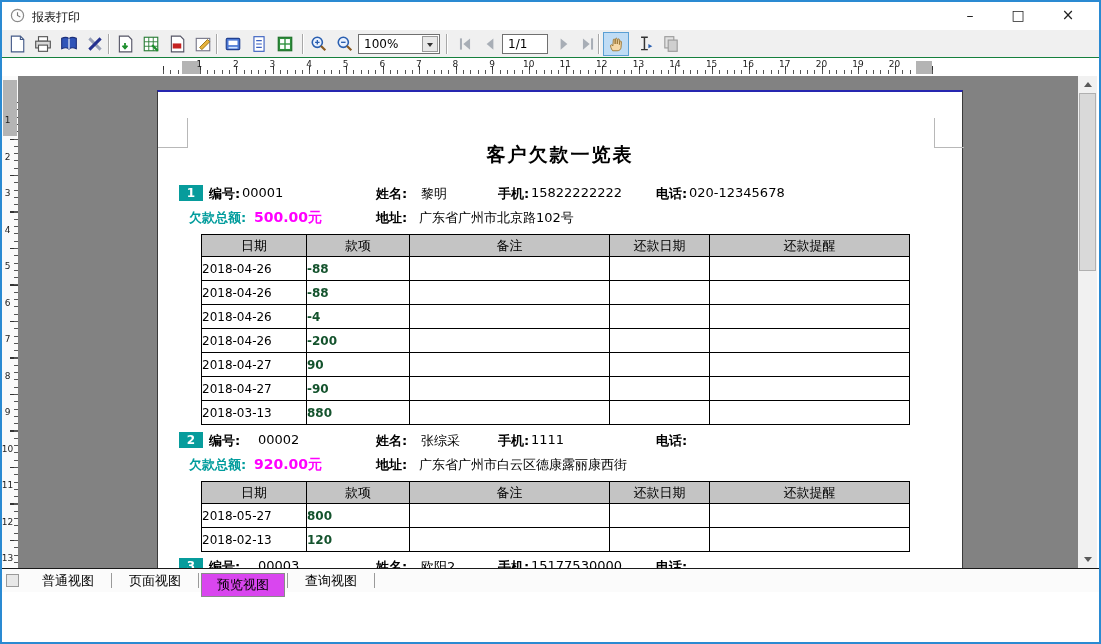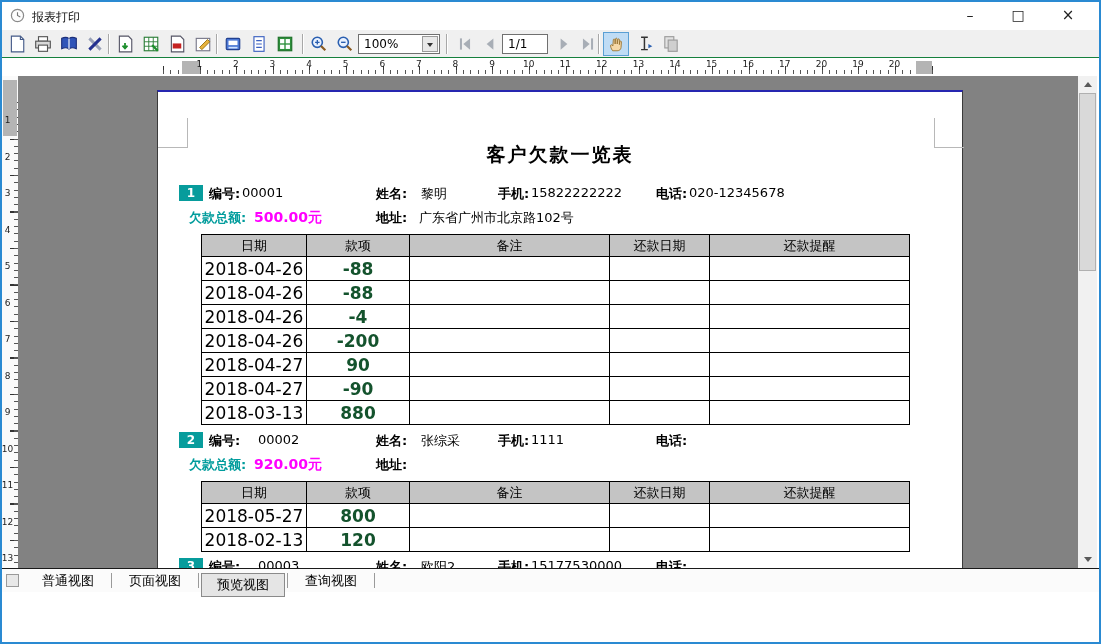--- a/index.html
+++ b/index.html
@@ -73,39 +73,39 @@
   .rec-row span { position:absolute; white-space:nowrap; top:0; }
   .lbl { font-weight:bold; }
   .badge { width:24px; height:16px; background:#079c9c; color:#fff; font-size:12px; font-weight:bold;
            text-align:center; line-height:16px; }
   .total-lbl { color:#009c9c; font-weight:bold; }
   .total-val { color:#ff00ff; font-weight:bold; font-size:14px; }
 
   table.debt-table { position:absolute; left:43px; border-collapse:collapse; table-layout:fixed; background:#fff; }
   .debt-table th { background:#c4c4c4; font-weight:normal; font-size:13px; height:22px;
                    border:1px solid #000; text-align:center; }
-  .debt-table td { height:24px; border:1px solid #000; font-size:17px; text-align:center; color:#000; }
+  .debt-table td { height:24px; border:1px solid #000; font-size:12px; text-align:left; color:#000; }
   .debt-table td.amt { color:#14532d; font-weight:bold; }
 
   
   .vscroll { position:absolute; left:1076px; top:74px; width:19px; height:492px; background:#f1f1f1; }
   .sbtn { position:absolute; left:0; width:19px; height:17px; background:#f1f1f1;
           display:flex; align-items:center; justify-content:center; }
   .sbtn.up { top:0; } .sbtn.down { bottom:0; }
   .tri-up { border:4px solid transparent; border-bottom:5px solid #5a5a5a; margin-top:-4px; }
   .tri-down { border:4px solid transparent; border-top:5px solid #5a5a5a; margin-bottom:-4px; }
   .sthumb { position:absolute; left:1px; top:17px; width:17px; height:178px; background:#d9d9d9;
             border:1px solid #b0b0b0; }
 
   
   .tabbar { position:absolute; left:0; top:567px; right:0; height:23px; background:#fbfbfb;
             display:flex; align-items:center; }
   .tabcorner { width:13px; height:13px; margin:0 8px 0 4px; background:#e8e8e8; border:1px solid #9a9a9a; }
   .tabitem { font-size:13px; color:#000; padding:2px 15px; cursor:default; }
-  .tabitem.active { border:1px solid #8a8a8a; background:#e5e5e5;margin-top:9px; }
+  .tabitem.active { border:1px solid #8a8a8a; background:#d946ef;margin-top:9px; }
   .tabsep { width:1px; height:15px; background:#9a9a9a; margin:0 2px; }
 
   
   .btnbar { position:absolute; left:0; top:590px; right:0; height:50px; background:#f0f0f0; }
   .action-btn { position:absolute; top:12px; width:113px; height:31px; background:#f1f1f1;
                 border:1px solid #8f8f8f; font-size:13px; text-align:center; line-height:29px; color:#000; }
 
   
   .sitemark { position:absolute; left:0; top:0; width:300px; height:86px; pointer-events:none; z-index:50; }
   .sitemark .logo { position:absolute; left:0; top:5px; opacity:.92; }
@@ -426,20 +426,21 @@
         <span style="left:263px">张综采</span>
         <span class="lbl" style="left:340px">手机:</span>
         <span style="left:373px">1111</span>
         <span class="lbl" style="left:498px">电话:</span>
         <span style="left:531px"></span>
       </div>
       <div class="rec-row" style="top:364px">
         <span class="total-lbl" style="left:31px">欠款总额:</span>
         <span class="total-val" style="left:96px">920.00元</span>
         <span class="lbl" style="left:218px">地址:</span>
+        <span style="left:261px">广东省广州市白云区德康露丽康西街</span>
       </div>
       <table class="debt-table" style="top:389px">
         <colgroup>
             <col style="width:105px">
             <col style="width:103px">
             <col style="width:200px">
             <col style="width:100px">
             <col style="width:200px">
           </colgroup>
         <thead>

